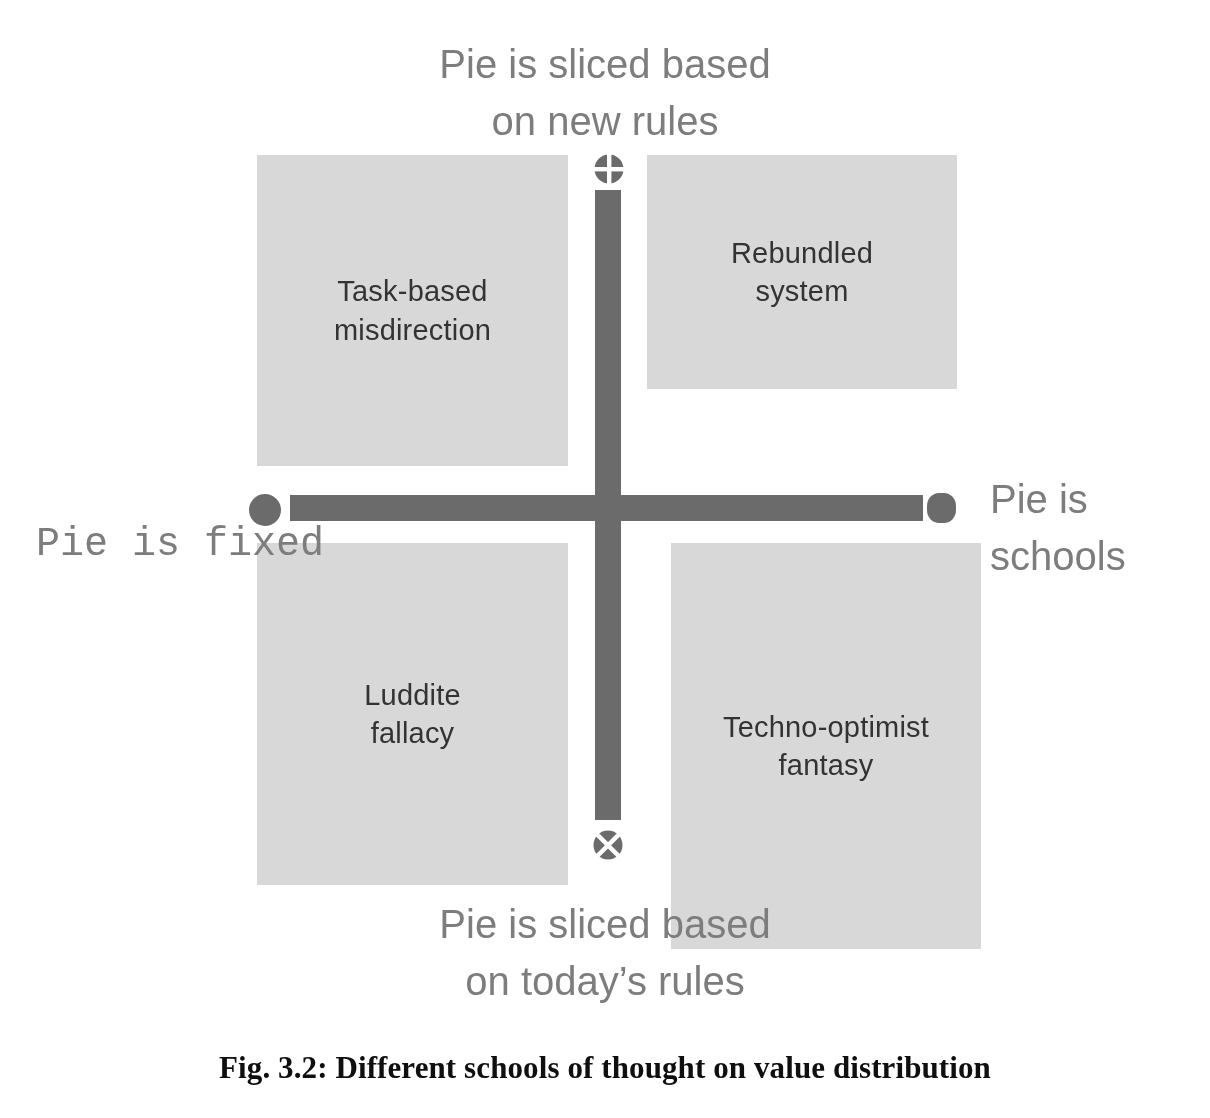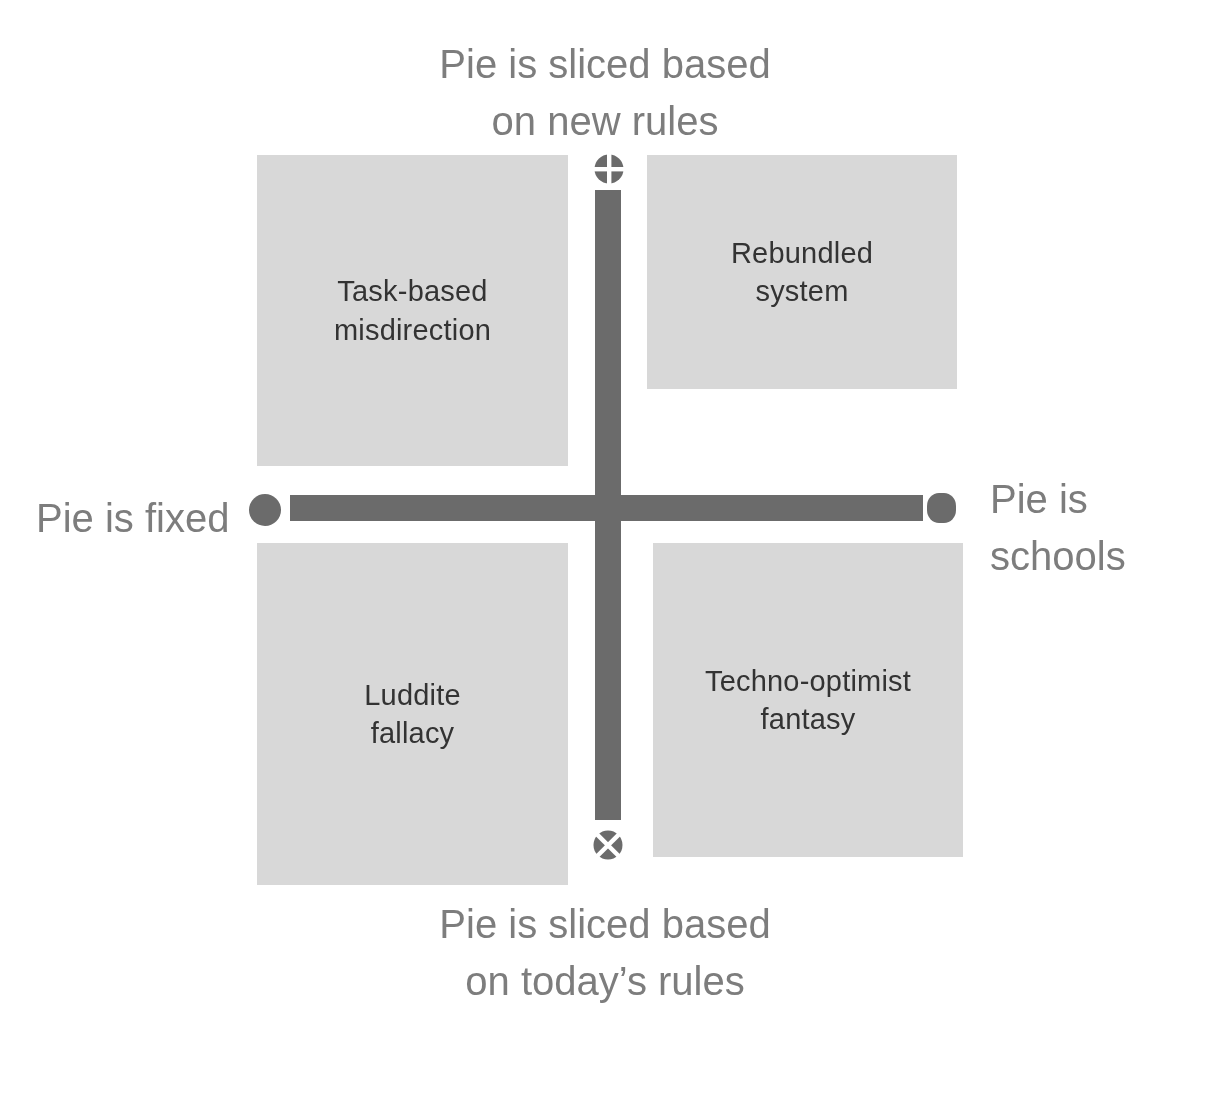--- a/index.html
+++ b/index.html
@@ -31,21 +31,21 @@
     font-size: 29px;
     line-height: 1.32;
     color: var(--quadrant-text);
     text-align: center;
     white-space: pre-line;
     letter-spacing: 0.2px;
   }
   .q-tl { left: 257px; top: 155px; width: 311px; height: 311px; }
   .q-tr { left: 647px; top: 155px; width: 310px; height: 234px; }
   .q-bl { left: 257px; top: 543px; width: 311px; height: 342px; }
-  .q-br { left: 653px; top: 543px; width: 310px; height: 314px; }
+  .q-br { left: 671px; top: 543px; width: 310px; height: 406px; }
 
   .vbar {
     position: absolute;
     left: 595px; top: 190px;
     width: 26px; height: 630px;
     background: var(--axis);
   }
   .hbar {
     position: absolute;
     left: 290px; top: 495px;
@@ -60,21 +60,21 @@
 
   .axis-label {
     position: absolute;
     color: var(--axis-label-text);
     font-size: 40px;
     line-height: 1.43;
     white-space: pre-line;
   }
   .al-top    { left: 0; right: 0; top: 36px; text-align: center; }
   .al-bottom { left: 0; right: 0; top: 896px; text-align: center; }
-  .al-left   { left: 36px; top: 490px; }
+  .al-left   { left: 36px; top: 516px; font-family: Liberation Mono, monospace; }
   .al-right  { left: 990px; top: 471px; }
 
   .caption {
     position: absolute;
     left: 0; right: 0; top: 1050px;
     text-align: center;
     font-family: "Liberation Serif", "DejaVu Serif", serif;
     font-weight: bold;
     font-size: 31px;
     color: var(--caption-text);
@@ -143,14 +143,15 @@
   </span>
 
   <div class="axis-label al-bottom">Pie is sliced based
 on today’s rules</div>
 
   <div class="axis-label al-left">Pie is fixed</div>
 
   <div class="axis-label al-right">Pie is
 schools</div>
 
+  <div class="caption">Fig. 3.2: Different schools of thought on value distribution</div>
 
 </div>
 
 </body></html>

